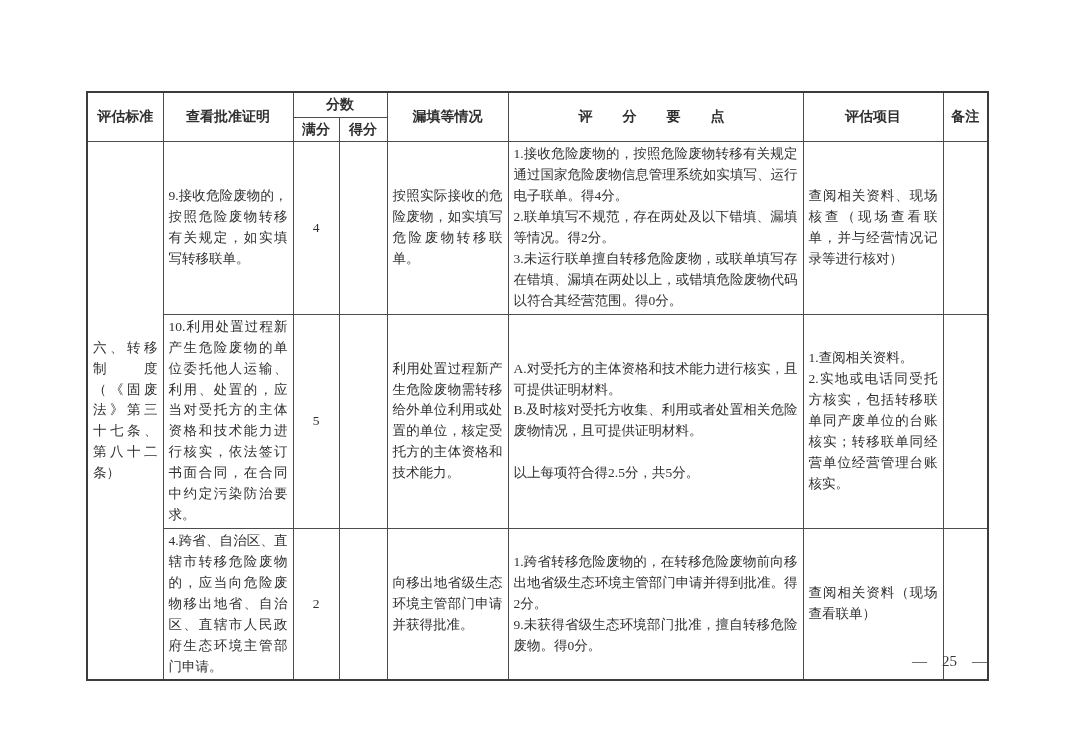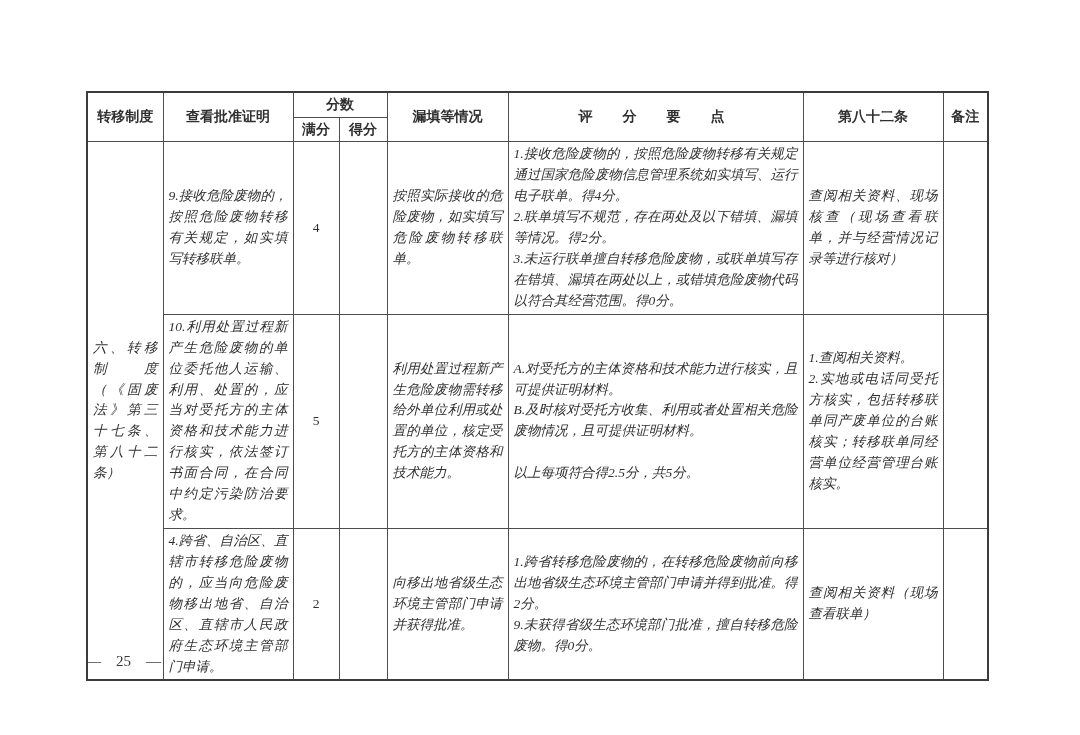--- a/index.html
+++ b/index.html
@@ -28,30 +28,30 @@
     text-align:center;
     font-weight:bold;
     font-size:14px;
     padding:1px 2px;
   }
   tr.h1 { height:22px; }
   tr.h2 { height:18px; }
   tr.r1 { height:172px; }
   tr.r2 { height:206px; }
   tr.r3 { height:130px; }
-  .txt { white-space:pre-line; text-align:justify; text-justify:inter-ideograph;font-style:italic; }
+  .txt { white-space:pre-line; text-align:justify; text-justify:inter-ideograph; }
   .center { text-align:center; }
   .proj { padding:2px 3px; font-size:13px; text-align:justify;margin-left:40px; }
   .points-h { letter-spacing:8px; }
   .footer {
     position:absolute;
     left:86px;
     top:652px;
     width:901px;
-    text-align:left;
+    text-align:right;
     font-size:15px;
     color:#3a3a3a;
   }
 </style>
 </head>
 <body>
 
 <div class="sheet">
   <table class="eval">
     <colgroup>
@@ -59,26 +59,26 @@
       <col style="width:130px">
       <col style="width:46px">
       <col style="width:48px">
       <col style="width:121px">
       <col style="width:295px">
       <col style="width:140px">
       <col style="width:45px">
     </colgroup>
     <thead>
       <tr class="h1">
-        <th rowspan="2">转移制度</th>
+        <th rowspan="2">评估标准</th>
         <th rowspan="2">查看批准证明</th>
         <th colspan="2">分数</th>
         <th rowspan="2">漏填等情况</th>
         <th rowspan="2" class="points-h">评　分　要　点</th>
-        <th rowspan="2">第八十二条</th>
+        <th rowspan="2">评估项目</th>
         <th rowspan="2">备注</th>
       </tr>
       <tr class="h2">
         <th>满分</th>
         <th>得分</th>
       </tr>
     </thead>
     <tbody>
       <tr class="r1">
         <td rowspan="3" class="proj txt">六、转移制度（《固废法》第三十七条、第八十二条）</td>

